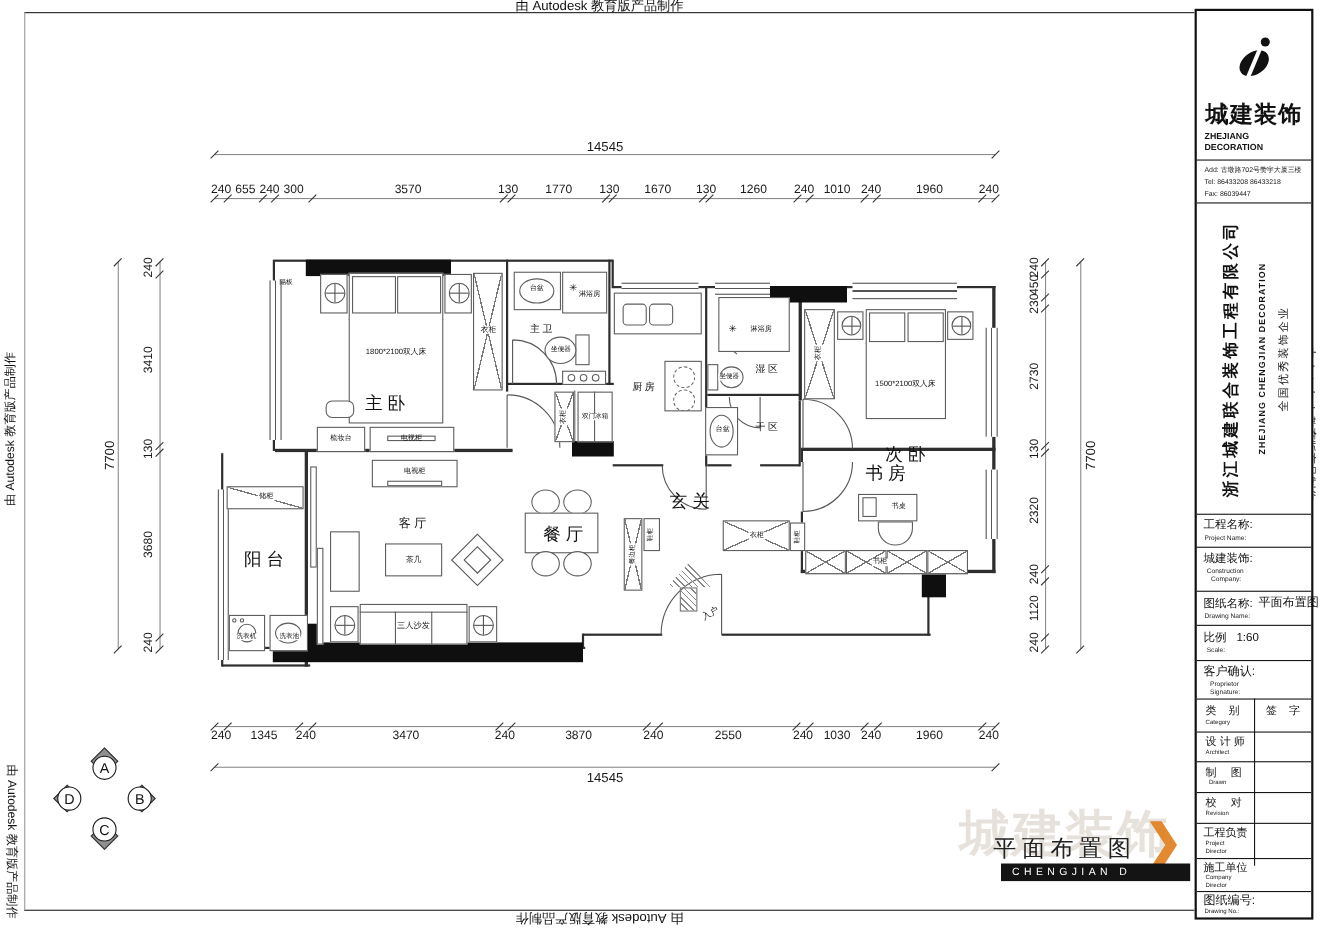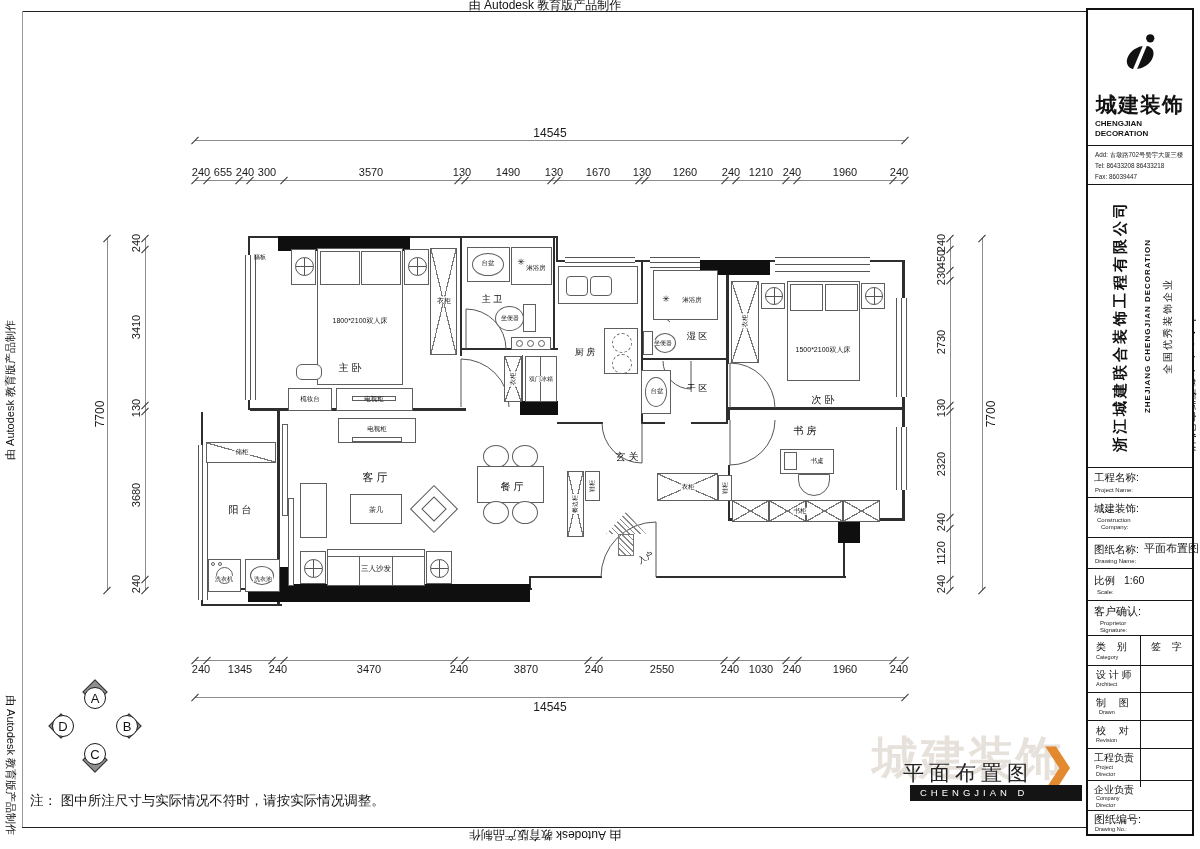--- a/index.html
+++ b/index.html
@@ -2,21 +2,21 @@
 <html><head>
 <meta charset="utf-8">
 <style>
   html,body{margin:0;padding:0;background:#fff}
   .sheet{position:relative;width:1200px;height:849px;background:#ffffff;font-family:"Liberation Sans",sans-serif;color:#111;overflow:hidden}
   .abs{position:absolute;box-sizing:border-box}
   .lbl{position:absolute;transform:translate(-50%,-50%);white-space:nowrap;line-height:1;color:#111}
   .lblv{position:absolute;transform:translate(-50%,-50%) rotate(-90deg);white-space:nowrap;line-height:1;color:#111}
   .bgw{background:#fff;padding:0 1px}
   .f6{font-size:6px}.f65{font-size:6.5px}.f7{font-size:7px}.f75{font-size:7.5px}
-  .f8{font-size:8px}.f9{font-size:9px}.f10{font-size:10px}.f11{font-size:11px}
+  .f8{font-size:8px}.f9{font-size:9px}.f10{font-size:16px}.f11{font-size:11px}
   .hl{position:absolute;background:#2e2e2e;height:2px}
   .vl{position:absolute;background:#2e2e2e;width:2px}
   .blk{position:absolute;background:#0f0f0f}
   .fur{position:absolute;border:1px solid #5e5e5e;background:#fff;box-sizing:border-box}
   .ell{border-radius:50%}
   .xbox{background-image:
      linear-gradient(to top right,transparent calc(50% - .6px),#777 calc(50% - .6px),#777 calc(50% + .6px),transparent calc(50% + .6px)),
      linear-gradient(to bottom right,transparent calc(50% - .6px),#777 calc(50% - .6px),#777 calc(50% + .6px),transparent calc(50% + .6px))}
   .dbox{background-image:linear-gradient(to top right,transparent calc(50% - .6px),#777 calc(50% - .6px),#777 calc(50% + .6px),transparent calc(50% + .6px))}
   .winv{position:absolute;border-left:1px solid #555;border-right:1px solid #555;background:#fff;
@@ -133,27 +133,27 @@
       <i class="tick" style="left: 977px; top: 590px;"></i>
     </div>
 
   <span class="dn" style="left:550px;top:127px;font-size:12px">14545</span>
   <span class="dn" style="left:201px;top:167px">240</span>
   <span class="dn" style="left:223px;top:167px">655</span>
   <span class="dn" style="left:245px;top:167px">240</span>
   <span class="dn" style="left:267px;top:167px">300</span>
   <span class="dn" style="left:371px;top:167px">3570</span>
   <span class="dn" style="left:462px;top:167px">130</span>
-  <span class="dn" style="left:508px;top:167px">1490</span>
+  <span class="dn" style="left:508px;top:167px">1770</span>
   <span class="dn" style="left:554px;top:167px">130</span>
   <span class="dn" style="left:598px;top:167px">1670</span>
   <span class="dn" style="left:642px;top:167px">130</span>
   <span class="dn" style="left:685px;top:167px">1260</span>
   <span class="dn" style="left:731px;top:167px">240</span>
-  <span class="dn" style="left:761px;top:167px">1210</span>
+  <span class="dn" style="left:761px;top:167px">1010</span>
   <span class="dn" style="left:792px;top:167px">240</span>
   <span class="dn" style="left:845px;top:167px">1960</span>
   <span class="dn" style="left:899px;top:167px">240</span>
 
   <span class="dn" style="left:550px;top:701px;font-size:12px">14545</span>
   <span class="dn" style="left:201px;top:664px">240</span>
   <span class="dn" style="left:240px;top:664px">1345</span>
   <span class="dn" style="left:278px;top:664px">240</span>
   <span class="dn" style="left:369px;top:664px">3470</span>
   <span class="dn" style="left:459px;top:664px">240</span>
@@ -360,21 +360,21 @@
   <span class="lbl f65" style="left:536px;top:268px">淋浴房</span>
   <span class="lbl f6 bgw" style="left:510px;top:318px">坐便器</span>
   <span class="lblv f65 bgw" style="left:513px;top:379px">衣柜</span>
   <span class="lbl f6 bgw" style="left:541px;top:379px">双门冰箱</span>
   <span class="lbl f9" style="left:585px;top:352px">厨 房</span>
   <span class="lbl f65" style="left:692px;top:300px">淋浴房</span>
   <span class="lbl f9" style="left:697px;top:336px">湿 区</span>
   <span class="lbl f6 bgw" style="left:663px;top:343px">坐便器</span>
   <span class="lbl f9" style="left:697px;top:388px">干 区</span>
   <span class="lbl f65 bgw" style="left:657px;top:391px">台盆</span>
-  <span class="lbl f10" style="left:823px;top:400px">次 卧</span>
+  <span class="lbl f10" style="left:823px;top:414px">次 卧</span>
   <span class="lbl f7" style="left:823px;top:349px">1500*2100双人床</span>
   <span class="lblv f65 bgw" style="left:745px;top:321px">衣柜</span>
   <span class="lbl f10" style="left:805px;top:431px">书 房</span>
   <span class="lbl f65 bgw" style="left:817px;top:461px">书桌</span>
   <span class="lbl f65 bgw" style="left:800px;top:511px">书柜</span>
   <span class="lbl f11" style="left:375px;top:477px">客 厅</span>
   <span class="lbl f65" style="left:377px;top:429px">电视柜</span>
   <span class="lbl f7" style="left:376px;top:509px">茶几</span>
   <span class="lbl f75" style="left:376px;top:569px">三人沙发</span>
   <span class="lbl f10" style="left:512px;top:487px">餐 厅</span>
@@ -393,37 +393,36 @@
     <div class="abs" style="left:46px;top:8px;width:18px;height:18px;background:#8f8f8f;border:1px solid #333;transform:rotate(45deg)"></div>
     <div class="abs" style="left:80px;top:42px;width:18px;height:18px;background:#8f8f8f;border:1px solid #333;transform:rotate(45deg)"></div>
     <div class="abs" style="left:46px;top:76px;width:18px;height:18px;background:#8f8f8f;border:1px solid #333;transform:rotate(45deg)"></div>
     <div class="abs" style="left:12px;top:42px;width:18px;height:18px;background:#8f8f8f;border:1px solid #333;transform:rotate(45deg)"></div>
     <div class="abs" style="left:44px;top:12px;width:22px;height:22px;border:1.5px solid #1a1a1a;border-radius:50%;background:#fff;text-align:center;font-size:13px;line-height:22px">A</div>
     <div class="abs" style="left:76px;top:40px;width:22px;height:22px;border:1.5px solid #1a1a1a;border-radius:50%;background:#fff;text-align:center;font-size:13px;line-height:22px">B</div>
     <div class="abs" style="left:44px;top:68px;width:22px;height:22px;border:1.5px solid #1a1a1a;border-radius:50%;background:#fff;text-align:center;font-size:13px;line-height:22px">C</div>
     <div class="abs" style="left:12px;top:40px;width:22px;height:22px;border:1.5px solid #1a1a1a;border-radius:50%;background:#fff;text-align:center;font-size:13px;line-height:22px">D</div>
   </div>
 
-  <div class="abs" style="left:30px;top:792px;font-size:13.5px;white-space:nowrap">注： 图中所注尺寸与实际情况不符时，请按实际情况调整。</div>
 
   <div class="abs" style="left:872px;top:728px;font-size:46px;font-weight:bold;color:#cfc6b8;opacity:.5;letter-spacing:2px;z-index:0">城建装饰</div>
   <div class="abs" style="left:1040px;top:740px;font-size:42px;font-weight:bold;color:#e1801f;opacity:.92;z-index:1">❯</div>
   <div class="lbl" style="left:968px;top:772px;font-size:21px;letter-spacing:5px;color:#222;z-index:3">平面布置图</div>
   <div class="abs" style="left:910px;top:785px;width:172px;height:16px;background:#141414;z-index:2;overflow:hidden">
     <span style="color:#fff;font-size:9.5px;letter-spacing:4px;line-height:16px;padding-left:10px;white-space:nowrap;display:block">CHENGJIAN D</span>
   </div>
 
   <div class="abs" style="left:1086px;top:8px;width:108px;height:828px;border:2px solid #111;background:#fff">
     <svg width="44" height="52" viewBox="0 0 48 52" style="position:absolute;left:32px;top:16px">
       <ellipse cx="22" cy="32" rx="16" ry="11" transform="rotate(-35 22 32)" fill="#111"></ellipse>
       <line x1="31" y1="10" x2="15" y2="48" stroke="#fff" stroke-width="4"></line>
       <circle cx="33" cy="11" r="4.5" fill="#111"></circle>
     </svg>
     <div class="tb" style="left:50%;transform:translateX(-50%);top:84px;font-size:21px;font-weight:bold;letter-spacing:1px">城建装饰</div>
-    <div class="tb" style="left:7px;top:110px;font-size:8px;font-weight:bold">CHENGJIAN</div>
+    <div class="tb" style="left:7px;top:110px;font-size:8px;font-weight:bold">ZHEJIANG</div>
     <div class="tb" style="left:7px;top:120px;font-size:8px;font-weight:bold">DECORATION</div>
     <div class="tbh" style="top:135px"></div>
     <div class="tb sub" style="left:7px;top:142px;font-size:6.3px">Add: 古墩路702号赞宇大厦三楼</div>
     <div class="tb sub" style="left:7px;top:153px;font-size:6.3px">Tel: 86433208 86433218</div>
     <div class="tb sub" style="left:7px;top:164px;font-size:6.3px">Fax: 86039447</div>
     <div class="tbh" style="top:174px"></div>
     <div class="tbv" style="left:31px;top:316px;font-size:15px;font-weight:600;letter-spacing:3px">浙江城建联合装饰工程有限公司</div>
     <div class="tbv" style="left:60px;top:316px;font-size:8px;font-weight:bold;letter-spacing:1px">ZHEJIANG CHENGJIAN DECORATION</div>
     <div class="tbv" style="left:80px;top:316px;font-size:10px;letter-spacing:2px">全国优秀装饰企业</div>
     <div class="tbh" style="top:457px"></div>
@@ -457,21 +456,21 @@
     <div class="tb" style="left:8px;top:688px;font-size:10px;letter-spacing:5px">制 图</div>
     <div class="tb sub" style="left:11px;top:700px;font-size:5.5px">Drawn</div>
     <div class="tbh" style="top:710px"></div>
     <div class="tb" style="left:8px;top:716px;font-size:10px;letter-spacing:5px">校 对</div>
     <div class="tb sub" style="left:8px;top:728px;font-size:5.5px">Revision</div>
     <div class="tbh" style="top:738px"></div>
     <div class="tb" style="left:6px;top:743px;font-size:10px">工程负责</div>
     <div class="tb sub" style="left:8px;top:755px;font-size:5.5px">Project</div>
     <div class="tb sub" style="left:8px;top:762px;font-size:5.5px">Director</div>
     <div class="tbh" style="top:770px"></div>
-    <div class="tb" style="left:6px;top:775px;font-size:10px">企业负责</div>
+    <div class="tb" style="left:6px;top:775px;font-size:10px">施工单位</div>
     <div class="tb sub" style="left:8px;top:786px;font-size:5.5px">Company</div>
     <div class="tb sub" style="left:8px;top:793px;font-size:5.5px">Director</div>
 
     <div class="tbh" style="top:800px"></div>
     <div class="tb" style="left:6px;top:804px;font-size:11px">图纸编号:</div>
     <div class="tb sub" style="left:7px;top:817px;font-size:5.5px">Drawing No.:</div>
   </div>
 
   <div class="abs" style="left:1086px;top:836px;width:108px;height:0"></div>
 

